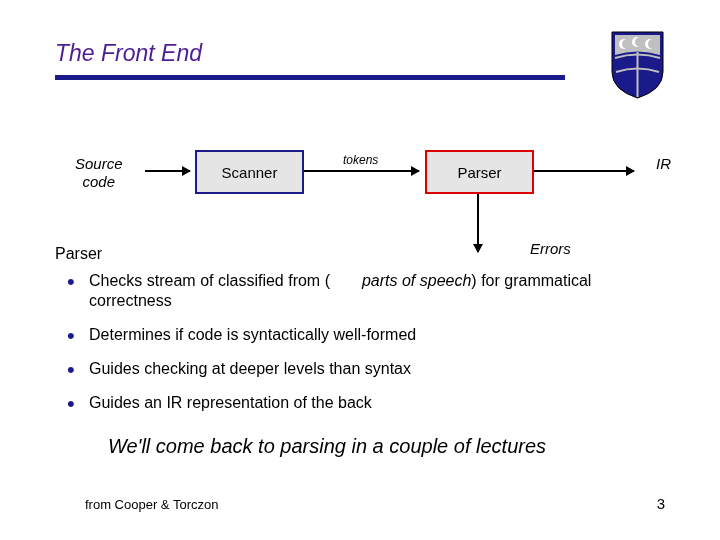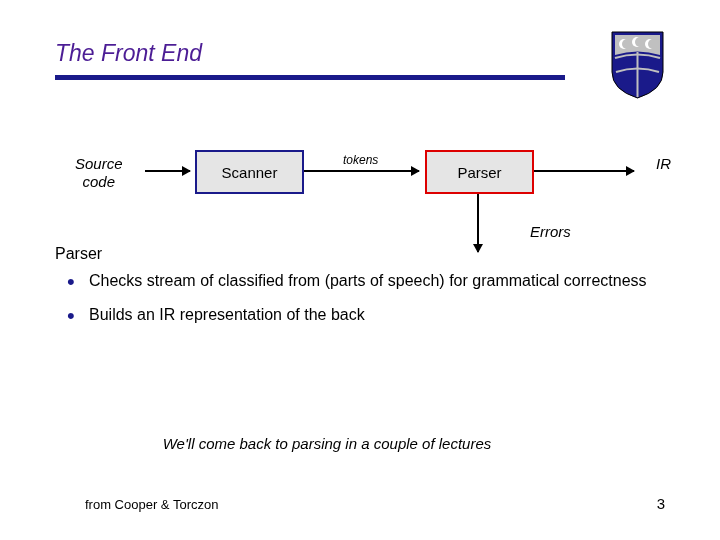--- a/index.html
+++ b/index.html
@@ -108,21 +108,21 @@
   }
   .ir-label {
     position: absolute;
     top: 5px;
     left: 601px;
     font-style: italic;
     font-size: 15px;
   }
   .errors-label {
     position: absolute;
-    top: 223px;
+    top: 240px;
     left: 530px;
     font-style: italic;
     font-size: 15px;
   }
   .body-text {
     position: absolute;
     top: 245px;
     left: 55px;
     width: 610px;
     font-size: 16px;
@@ -143,29 +143,31 @@
   }
   .body-text li::before {
     content: "•";
     position: absolute;
     left: -18px;
     top: -3px;
     font-size: 22px;
     color: #1a1a8a;
   }
   .emph {
+    font-style: italic;
+    margin-left: 32px;
   }
   .closing {
     position: absolute;
     top: 435px;
     left: 0;
     width: 654px;
     text-align: center;
     font-style: italic;
-    font-size: 15px;
+    font-size: 20px;
   }
   .footer-left {
     position: absolute;
     bottom: 28px;
     left: 85px;
     font-size: 13px;
     text-align: center;
   }
   .footer-right {
     position: absolute;
@@ -213,20 +215,22 @@
   <div class="ir-label">IR</div>
   <div class="arrow-down" style="top:44px; left:422px; height:58px;"></div>
 </div>
 
 <div class="errors-label">Errors</div>
 
 <div class="body-text">
   <div class="body-heading">Parser</div>
   <ul>
     <li><span>Checks stream of classified from (</span><span class="emph">parts of speech</span><span>) for grammatical correctness</span></li>
-    <li><span>Builds an </span><span>IR representation of the back</span></li>
+    <li><span>Determines if code is syntactically well-formed</span></li>
+    <li><span>Guides checking at deeper levels than syntax</span></li>
+    <li><span>Guides an </span><span>IR representation of the back</span></li>
   </ul>
 </div>
 
 <div class="closing">We'll come back to parsing in a couple of lectures</div>
 
 <div class="footer-left">from Cooper &amp; Torczon</div>
 <div class="footer-right">3</div>
 
 </body></html>

